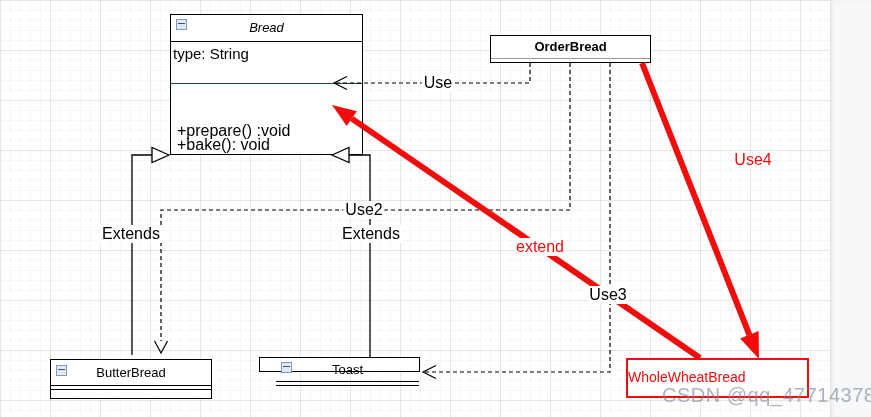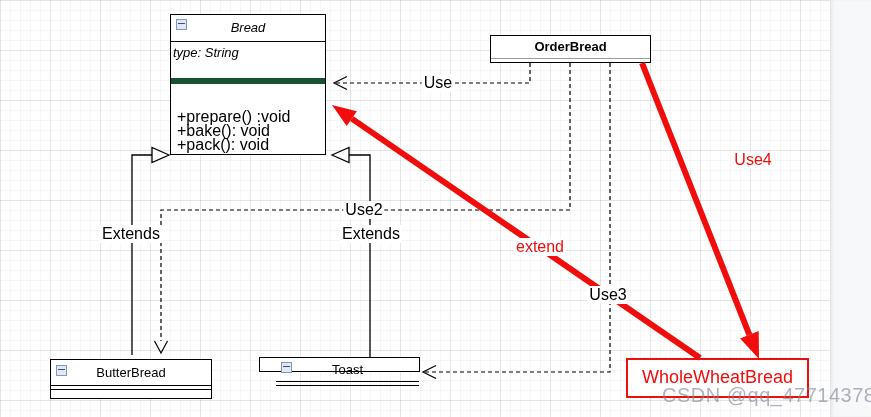--- a/index.html
+++ b/index.html
@@ -29,62 +29,61 @@
     position:absolute; left:5px; top:4px; width:9px; height:9px;
     border:1px solid #8099b8; background:#dfe8f4;
   }
   .collapse-icon::after {
     content:""; position:absolute; left:1px; right:1px; top:3px; height:1px;
     background:#44506b;
   }
   .compartment { border-top:1px solid #000; box-sizing:border-box; }
   
   .bread-title { height:26px; line-height:26px; font-style:italic; border-bottom:1px solid #000; }
-  .bread-fields { height:42px; font-size:13px; padding:3px 2px 0 2px; border-bottom:6px solid #14532d; box-sizing:border-box;font-style:italic; }
+  .bread-fields { height:42px; font-size:15px; padding:3px 2px 0 2px; border-bottom:1px solid #14532d; box-sizing:border-box; }
   .bread-methods {
     height:70px; font-size:16px; line-height:14px; padding:0 2px 2px 6px;
     display:flex; flex-direction:column; justify-content:flex-end; box-sizing:border-box;
   }
   .order-title { height:22px; line-height:22px; font-weight:bold; }
   .order-strip { border-top:1px solid #9a9a9a; height:4px; }
   .small-title { font-size:13px; }
   .wwb {
     border:2px solid var(--red,#f20d0d); color:var(--red,#f20d0d);
-    text-align:center; font-size:18px; line-height:35px; z-index:2;
+    font-size:14px; line-height:35px; z-index:2;
   }
   .edges { position:absolute; left:0; top:0; z-index:3; pointer-events:none; }
   .edge-label {
     position:absolute; transform:translate(-50%,-50%); z-index:4;
     background:#ffffff; font-size:16px; padding:0 2px; white-space:nowrap;
   }
   .edge-label.red { color:var(--red,#f20d0d); font-size:16px;margin-left:48px; }
   .watermark {
     position:absolute; left:662px; top:384px; z-index:6; white-space:nowrap;
     font-size:20px; color:#7e8494; opacity:0.62; letter-spacing:0.5px;
   }
 </style>
 </head>
 <body>
 
 <div class="canvas">
 
   <div class="page-edge"></div>
 
-  <div class="uml-box" style="left:170px; top:14px; width:156px; height:141px;">
+  <div class="uml-box" style="left:170px; top:14px; width:193px; height:141px;">
     <div class="uml-title bread-title">
       <span class="collapse-icon"></span>
       <span>Bread</span>
     </div>
     <div class="bread-fields">
       <span>type: String</span>
     </div>
     <div class="bread-methods">
       <span>+prepare() :void</span>
       <span>+bake(): void</span>
-      <span>+pack(): void</span>
     </div>
   </div>
 
   <div class="uml-box" style="left:490px; top:35px; width:161px; height:28px;">
     <div class="uml-title order-title">OrderBread</div>
     <div class="order-strip"></div>
   </div>
 
   <div class="uml-box" style="left:50px; top:359px; width:162px; height:40px;">
     <div class="uml-title small-title" style="height:25px; line-height:25px;">

